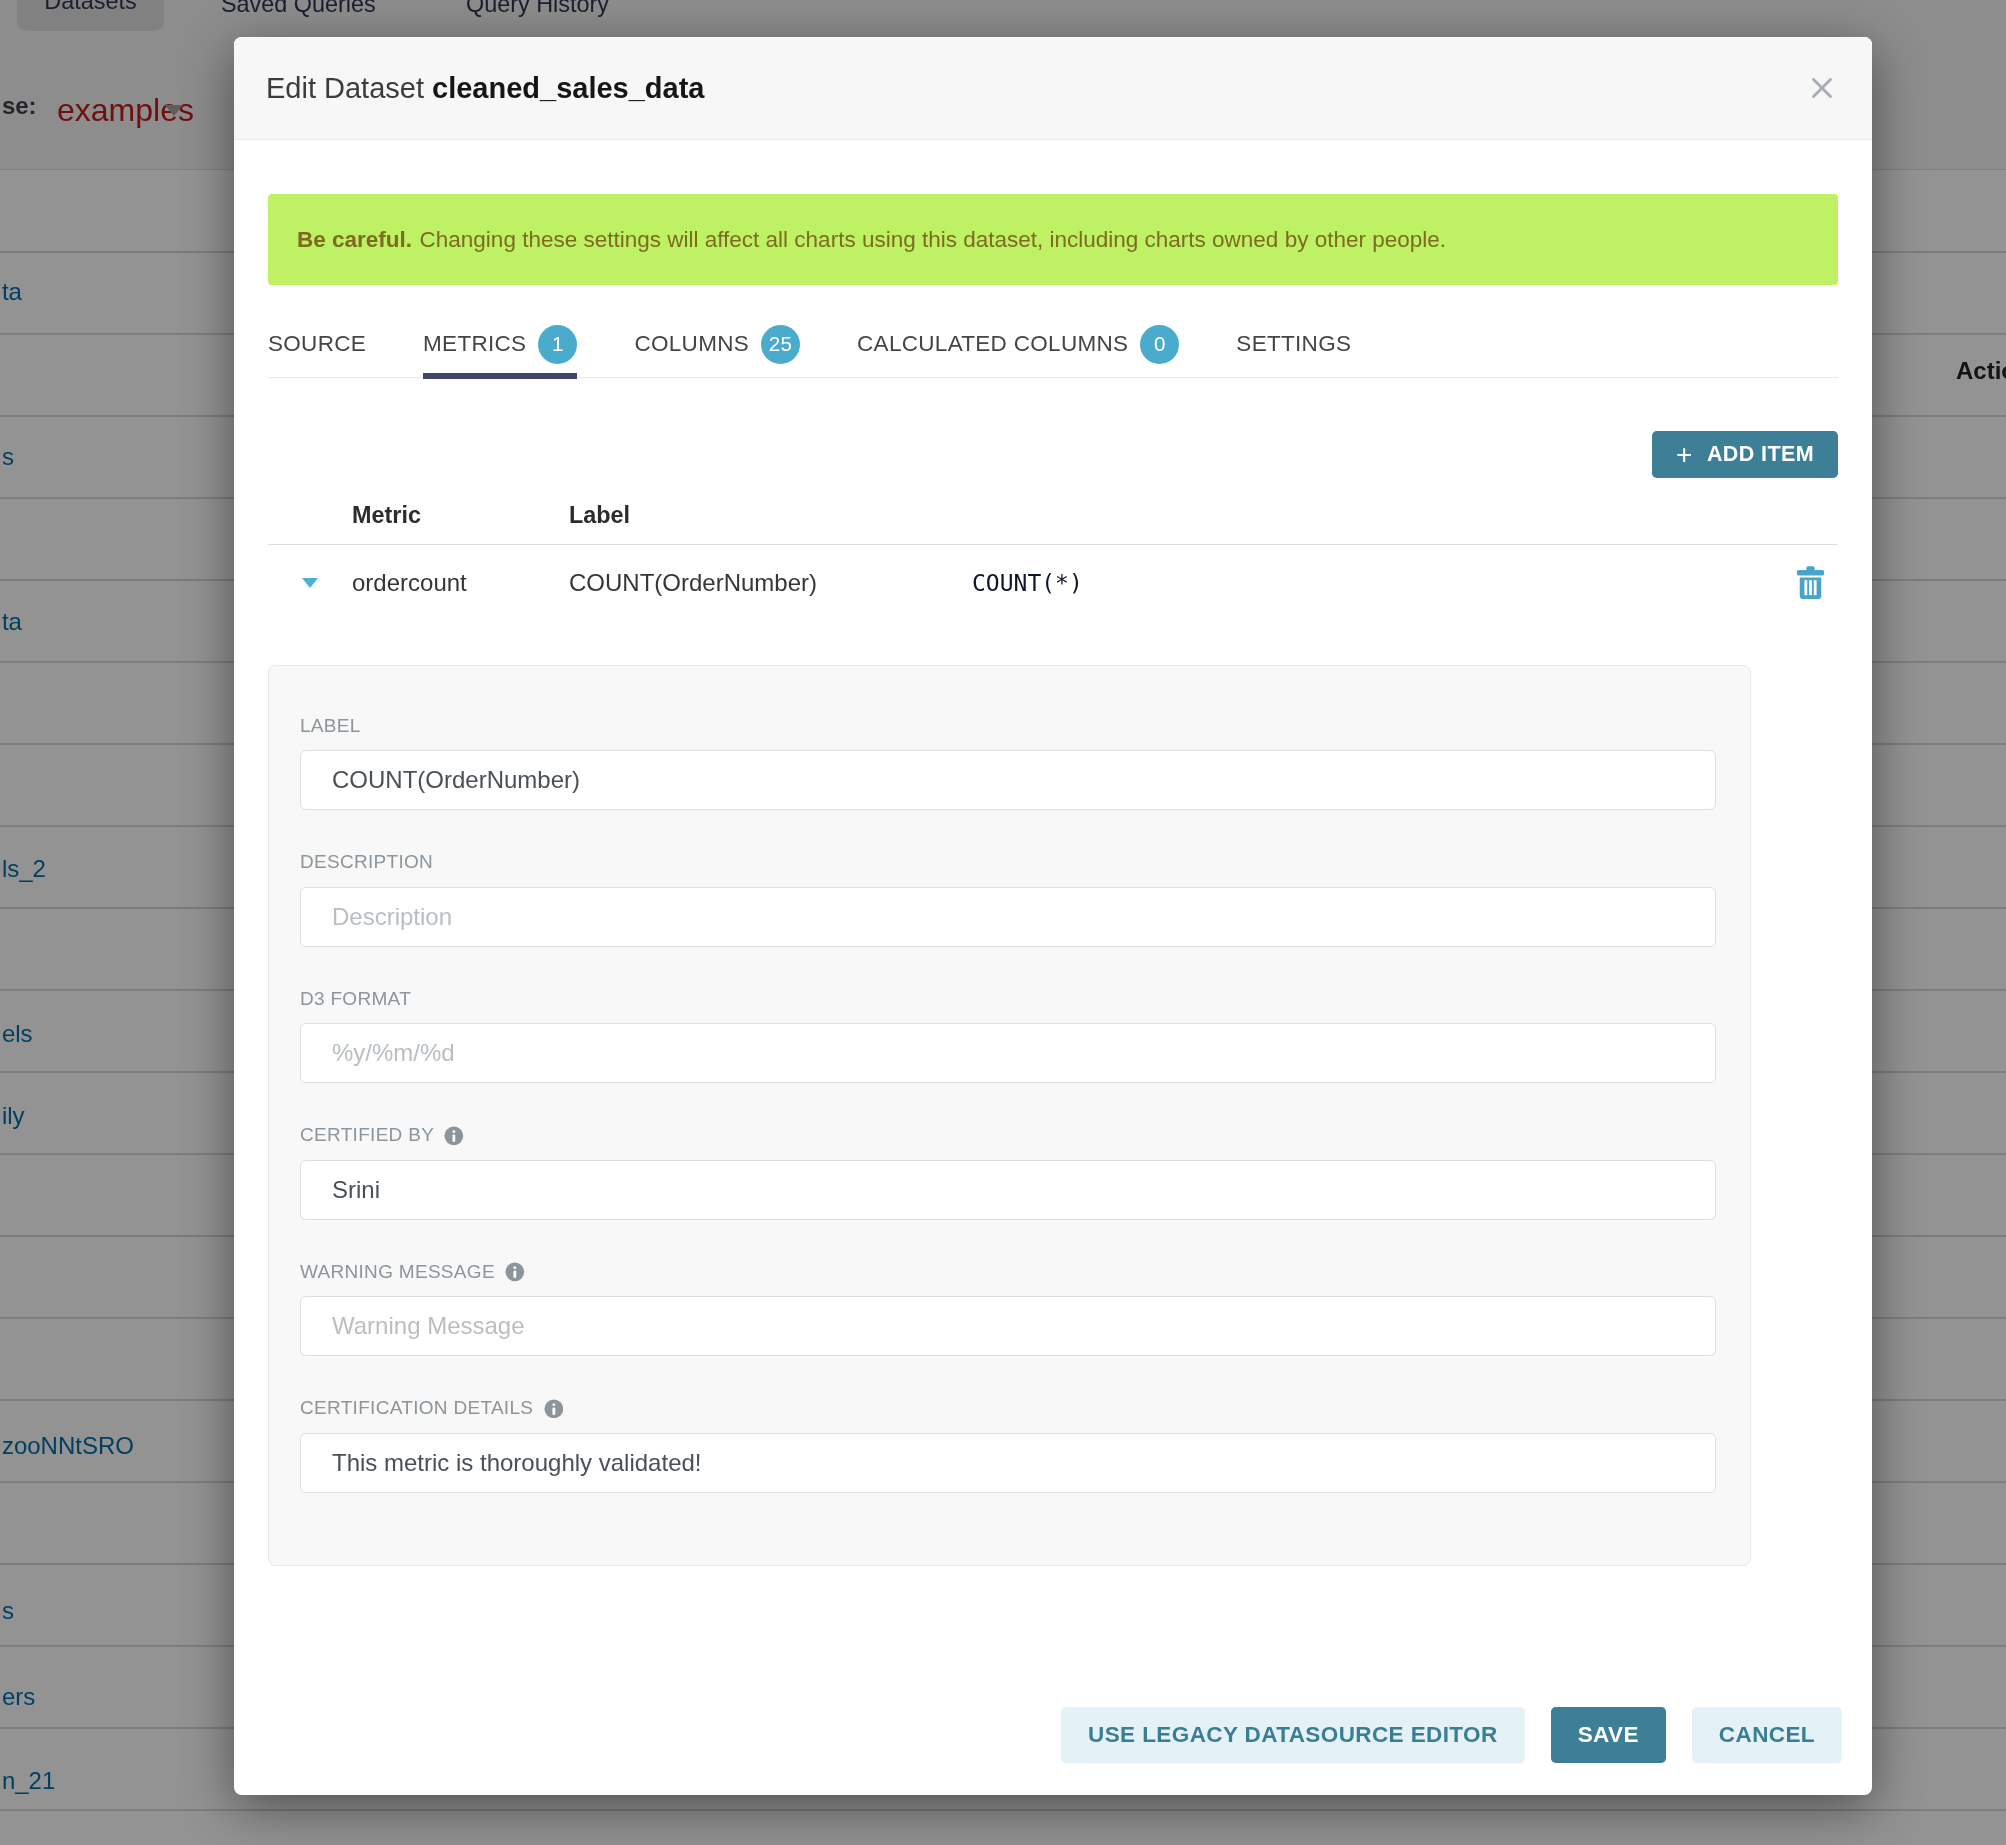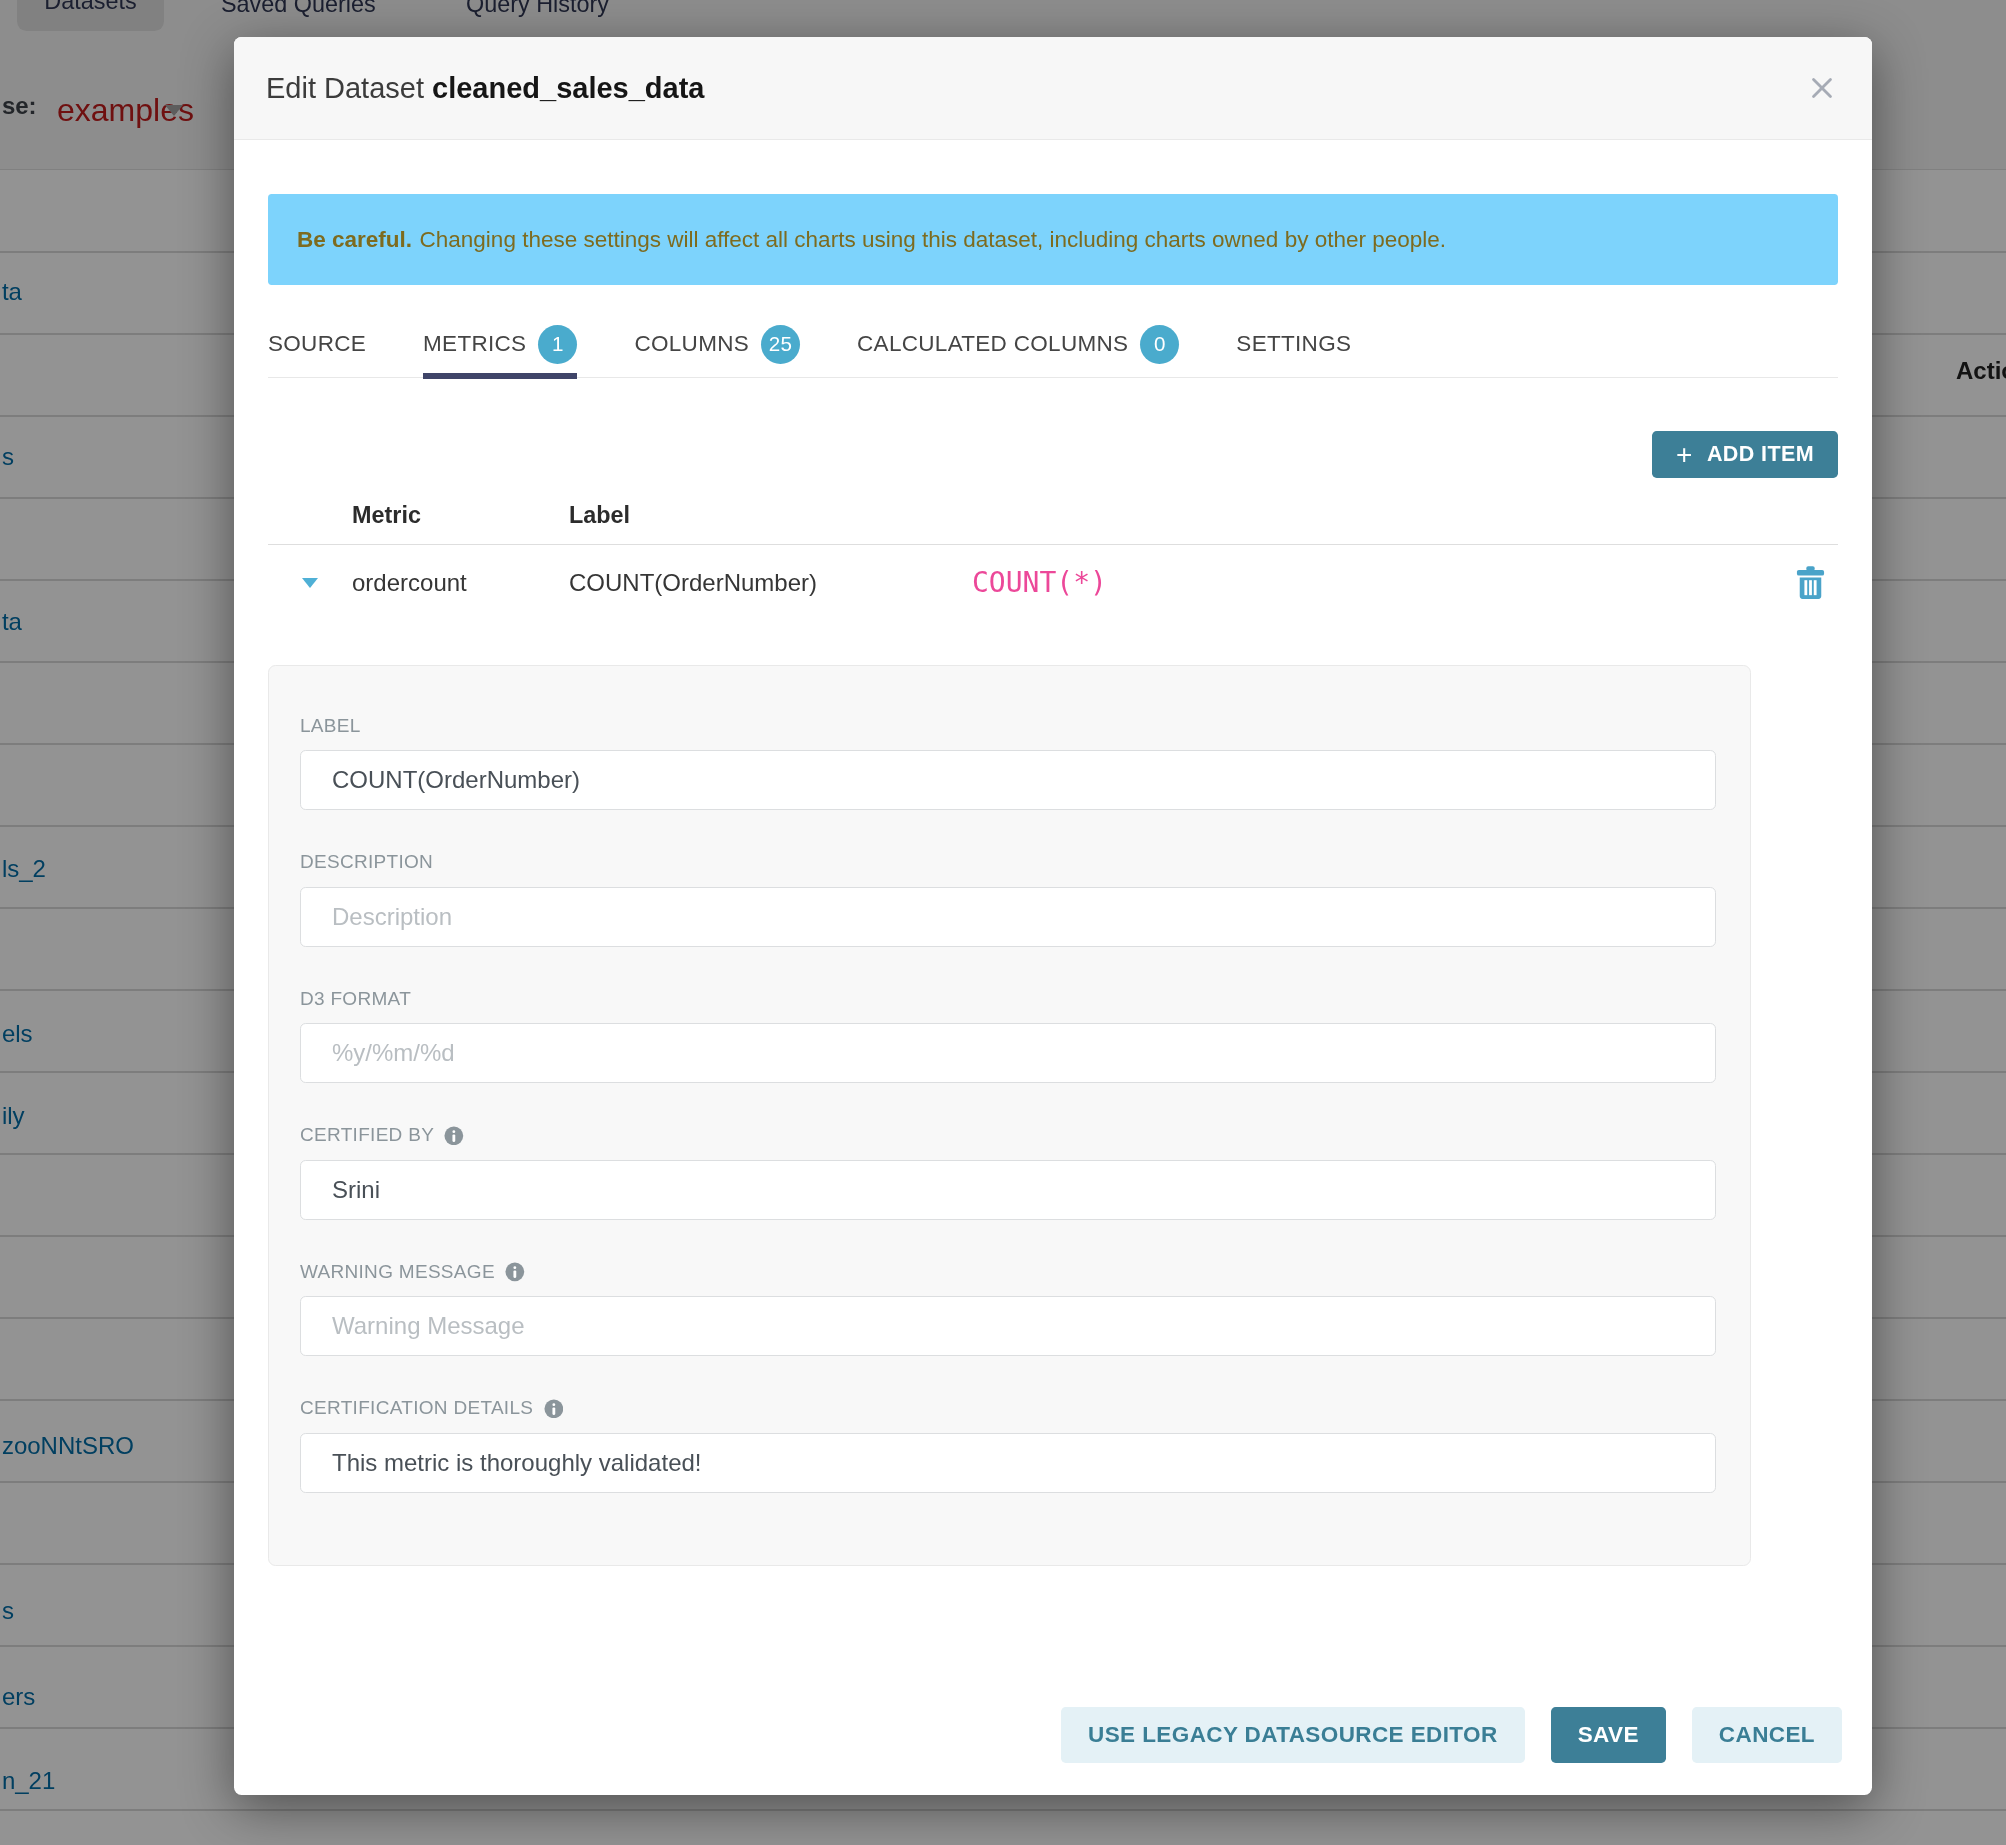--- a/index.html
+++ b/index.html
@@ -25,41 +25,41 @@
   
   .modal { position:absolute; left:234px; top:37px; width:1638px; height:1758px; background:#fff; border-radius:7.5px;
     box-shadow:0 13px 52px rgba(0,0,0,0.45); display:flex; flex-direction:column; overflow:hidden; }
   .modal-header { height:103px; flex:0 0 103px; background:#f7f7f7; border-bottom:0.9px solid #e9e9e9; display:flex; align-items:center; padding:0 30px 0 32px; }
   .modal-title { font-size:29px; color:#3c3c3c; }
   .modal-title b { color:#161616; font-weight:700; }
   .close-btn { margin-left:auto; width:41px; height:41px; display:flex; align-items:center; justify-content:center; cursor:pointer; }
 
   .modal-body { flex:1 1 auto; padding:0 34px; display:flex; flex-direction:column; }
 
-  .warn-banner { margin-top:54px; height:91px; flex:0 0 91px; background:#7dd3fc; border-radius:3.7px; display:flex; align-items:center; padding:0 29px; font-size:22.5px; color:#7d6b1f; }
+  .warn-banner { margin-top:54px; height:91px; flex:0 0 91px; background:#bef264; border-radius:3.7px; display:flex; align-items:center; padding:0 29px; font-size:22.5px; color:#7d6b1f; }
   .warn-banner b { font-weight:700; margin-right:7.5px; }
 
   .tabs { margin-top:26px; height:67px; flex:0 0 67px; display:flex; align-items:center; border-bottom:1.9px solid #e8e8e8; }
   .tab { position:relative; height:100%; display:flex; align-items:center; gap:12px; margin-right:57px; font-size:22.5px; color:#454545; letter-spacing:0.3px; cursor:pointer; }
   .tab.active::after { content:""; position:absolute; left:0; right:0; bottom:-1.9px; height:5.6px; background:#3f4468; }
   .badge { width:39px; height:39px; border-radius:50%; background:#4aabcd; color:#fff; font-size:20.6px; display:flex; align-items:center; justify-content:center; }
 
   .add-row { margin-top:53px; height:47px; flex:0 0 47px; display:flex; justify-content:flex-end; }
   .add-btn { height:47px; padding:0 24px; background:#3d7f97; border:none; border-radius:4.7px; color:#fff; font-size:21.5px; font-weight:600; letter-spacing:0.4px; display:flex; align-items:center; gap:14px; cursor:pointer; font-family:inherit; }
   .plus { font-size:28px; font-weight:400; line-height:28px; }
 
   .mtable { margin-top:24px; }
   .mtable-head, .mtable-row { display:grid; grid-template-columns:84px 217px 403px 1fr 56px; align-items:center; }
   .mtable-head { padding-bottom:15px; border-bottom:1.9px solid #dedede; }
   .mtable-head span { font-size:23.4px; font-weight:700; color:#2c2c2c; }
   .mtable-row { padding:20.6px 0 24px 0; }
   .cell-caret { display:flex; justify-content:center; }
   .caret-down { width:0; height:0; border-left:8.4px solid transparent; border-right:8.4px solid transparent; border-top:10.3px solid #4fb0d6; cursor:pointer; }
   .cell-text { font-size:24px; color:#363636; }
-  .cell-mono { font-family:"DejaVu Sans Mono", monospace; font-size:28px; color:#ec4899; }
+  .cell-mono { font-family:"DejaVu Sans Mono", monospace; font-size:23px; color:#0f172a; }
   .cell-trash { display:flex; justify-content:center; cursor:pointer; }
 
   .panel { margin-top:41px; width:1483px; height:901px; flex:0 0 901px; background:#f8f8f8; border:0.9px solid #e9e9e9; border-radius:7.5px; padding:49px 34px 0 31px; }
   .field { margin-bottom:41px; }
   .field-label { display:flex; align-items:center; gap:10.3px; font-size:19px; line-height:22.5px; letter-spacing:0.3px; color:#8b959b; margin-bottom:13px; }
   .field-input { width:100%; height:60px; border:0.9px solid #dcdee0; border-radius:5.6px; background:#fff; padding:0 31px; font-size:24px; color:#495057; font-family:inherit; outline:none; }
   .field-input::placeholder { color:#b9bec2; opacity:1; }
 
   .modal-footer { margin-top:auto; flex:0 0 88px; display:flex; align-items:flex-start; justify-content:flex-end; gap:26px; padding:0 30px 32px 0; }
   .btn { height:56px; border:none; border-radius:4.7px; font-size:22.5px; font-weight:600; letter-spacing:0.4px; font-family:inherit; cursor:pointer; display:flex; align-items:center; }

